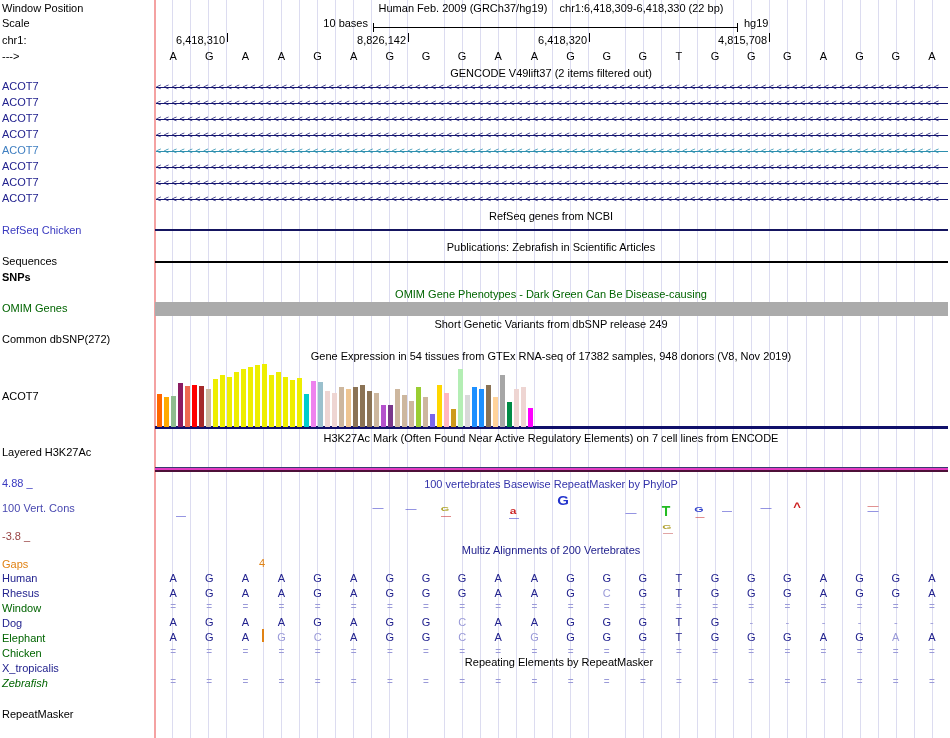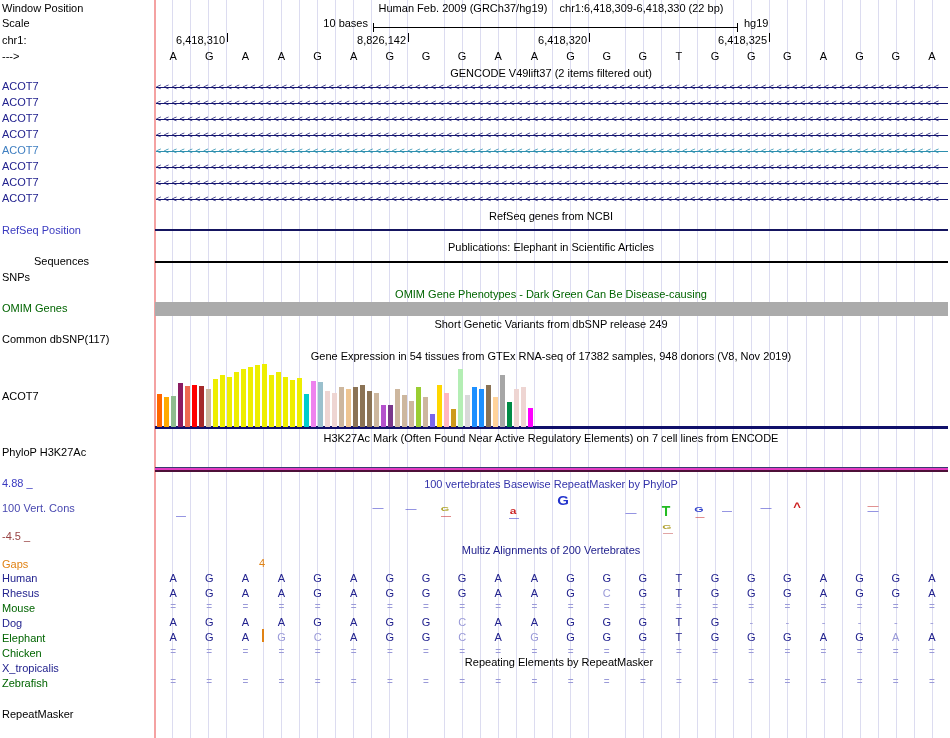--- a/index.html
+++ b/index.html
@@ -42,62 +42,62 @@
       <div class="lbl" style="top: 34px; color: rgb(0, 0, 0);">chr1:</div>
       <div class="lbl" style="top: 50px; color: rgb(0, 0, 0);">---&gt;</div>
       <div class="lbl" style="top: 80px; color: rgb(34, 34, 142);">ACOT7</div>
       <div class="lbl" style="top: 96px; color: rgb(34, 34, 142);">ACOT7</div>
       <div class="lbl" style="top: 112px; color: rgb(34, 34, 142);">ACOT7</div>
       <div class="lbl" style="top: 128px; color: rgb(34, 34, 142);">ACOT7</div>
       <div class="lbl" style="top: 144px; color: rgb(63, 127, 193);">ACOT7</div>
       <div class="lbl" style="top: 160px; color: rgb(34, 34, 142);">ACOT7</div>
       <div class="lbl" style="top: 176px; color: rgb(34, 34, 142);">ACOT7</div>
       <div class="lbl" style="top: 192px; color: rgb(34, 34, 142);">ACOT7</div>
-      <div class="lbl" style="top: 224px; color: rgb(58, 58, 192);">RefSeq Position</div>
-      <div class="lbl" style="top: 255px; color: rgb(0, 0, 0); margin-left: 32px;">Sequences</div>
-      <div class="lbl" style="top: 271px; color: rgb(0, 0, 0);">SNPs</div>
+      <div class="lbl" style="top: 224px; color: rgb(58, 58, 192);">RefSeq Chicken</div>
+      <div class="lbl" style="top: 255px; color: rgb(0, 0, 0);">Sequences</div>
+      <div class="lbl" style="top: 271px; color: rgb(0, 0, 0); font-weight: bold;">SNPs</div>
       <div class="lbl" style="top: 302px; color: rgb(0, 100, 0);">OMIM Genes</div>
-      <div class="lbl" style="top: 333px; color: rgb(0, 0, 0);">Common dbSNP(117)</div>
+      <div class="lbl" style="top: 333px; color: rgb(0, 0, 0);">Common dbSNP(272)</div>
       <div class="lbl" style="top: 390px; color: rgb(0, 0, 0);">ACOT7</div>
-      <div class="lbl" style="top: 446px; color: rgb(0, 0, 0);">PhyloP H3K27Ac</div>
+      <div class="lbl" style="top: 446px; color: rgb(0, 0, 0);">Layered H3K27Ac</div>
       <div class="lbl" style="top: 477px; color: rgb(58, 58, 192);">4.88 _</div>
       <div class="lbl" style="top: 502px; color: rgb(72, 72, 176);">100 Vert. Cons</div>
-      <div class="lbl" style="top: 530px; color: rgb(153, 68, 68);">-4.5 _</div>
+      <div class="lbl" style="top: 530px; color: rgb(153, 68, 68);">-3.8 _</div>
       <div class="lbl" style="top: 558px; color: rgb(224, 130, 20);">Gaps</div>
       <div class="lbl" style="top: 572px; color: rgb(34, 34, 142);">Human</div>
       <div class="lbl" style="top: 587px; color: rgb(34, 34, 142);">Rhesus</div>
-      <div class="lbl" style="top: 602px; color: rgb(0, 100, 0);">Mouse</div>
+      <div class="lbl" style="top: 602px; color: rgb(0, 100, 0);">Window</div>
       <div class="lbl" style="top: 617px; color: rgb(34, 34, 142);">Dog</div>
       <div class="lbl" style="top: 632px; color: rgb(0, 100, 0);">Elephant</div>
       <div class="lbl" style="top: 647px; color: rgb(0, 100, 0);">Chicken</div>
       <div class="lbl" style="top: 662px; color: rgb(34, 34, 142);">X_tropicalis</div>
-      <div class="lbl" style="top: 677px; color: rgb(0, 100, 0);">Zebrafish</div>
+      <div class="lbl" style="top: 677px; color: rgb(0, 100, 0); font-style: italic;">Zebrafish</div>
       <div class="lbl" style="top: 708px; color: rgb(0, 0, 0);">RepeatMasker</div>
     </div>
   <div id="titles-layer">
       <div class="ttl" style="top: 2px; color: rgb(0, 0, 0);">Human Feb. 2009 (GRCh37/hg19) &nbsp;&nbsp; chr1:6,418,309-6,418,330 (22 bp)</div>
       <div class="ttl" style="top: 67px; color: rgb(0, 0, 0);">GENCODE V49lift37 (2 items filtered out)</div>
       <div class="ttl" style="top: 210px; color: rgb(0, 0, 0);">RefSeq genes from NCBI</div>
-      <div class="ttl" style="top: 241px; color: rgb(0, 0, 0);">Publications: Elephant in Scientific Articles</div>
+      <div class="ttl" style="top: 241px; color: rgb(0, 0, 0);">Publications: Zebrafish in Scientific Articles</div>
       <div class="ttl" style="top: 288px; color: rgb(0, 100, 0);">OMIM Gene Phenotypes - Dark Green Can Be Disease-causing</div>
       <div class="ttl" style="top: 318px; color: rgb(0, 0, 0);">Short Genetic Variants from dbSNP release 249</div>
       <div class="ttl" style="top: 350px; color: rgb(0, 0, 0);">Gene Expression in 54 tissues from GTEx RNA-seq of 17382 samples, 948 donors (V8, Nov 2019)</div>
       <div class="ttl" style="top: 432px; color: rgb(0, 0, 0);">H3K27Ac Mark (Often Found Near Active Regulatory Elements) on 7 cell lines from ENCODE</div>
       <div class="ttl" style="top: 478px; color: rgb(51, 51, 170);">100 vertebrates Basewise RepeatMasker by PhyloP</div>
       <div class="ttl" style="top: 544px; color: rgb(34, 34, 142);">Multiz Alignments of 200 Vertebrates</div>
       <div class="ttl" style="top: 656px; color: rgb(0, 0, 0); margin-left: 8px;">Repeating Elements by RepeatMasker</div>
     </div>
   <div id="coords-layer">
       <div class="coord" style="top: 34px; left: 153px;">6,418,310</div>
       <div class="tick" style="top: 33px; left: 227px; height: 9px;"></div>
       <div class="coord" style="top: 34px; left: 334px;">8,826,142</div>
       <div class="tick" style="top: 33px; left: 408px; height: 9px;"></div>
       <div class="coord" style="top: 34px; left: 515px;">6,418,320</div>
       <div class="tick" style="top: 33px; left: 589px; height: 9px;"></div>
-      <div class="coord" style="top: 34px; left: 695px;">6,418,325</div>
+      <div class="coord" style="top: 34px; left: 695px;">4,815,708</div>
       <div class="tick" style="top: 33px; left: 769px; height: 9px;"></div>
     </div>
   <div id="bases-layer">
       <div class="base" style="top: 50px; left: 158.068px;">A</div>
       <div class="base" style="top: 50px; left: 194.204px;">G</div>
       <div class="base" style="top: 50px; left: 230.34px;">A</div>
       <div class="base" style="top: 50px; left: 266.476px;">A</div>
       <div class="base" style="top: 50px; left: 302.612px;">G</div>
       <div class="base" style="top: 50px; left: 338.748px;">A</div>
       <div class="base" style="top: 50px; left: 374.884px;">G</div>

